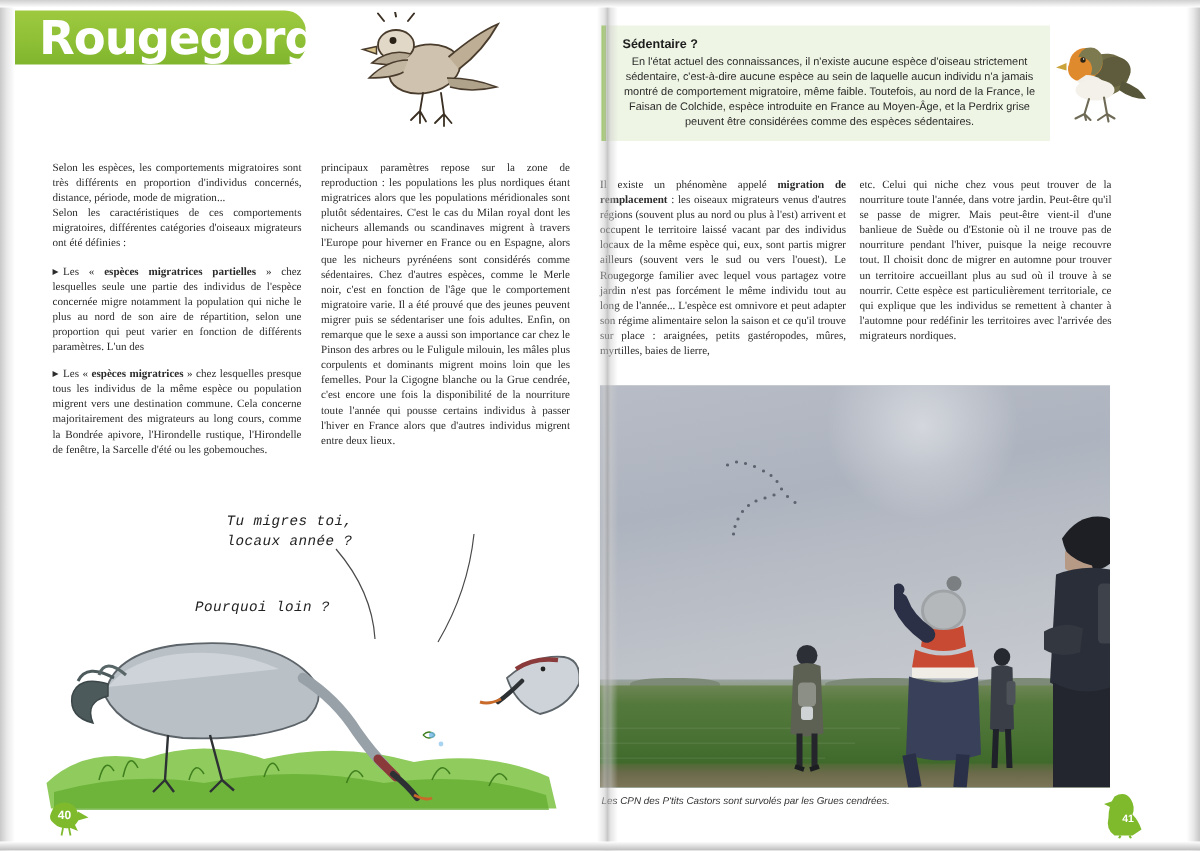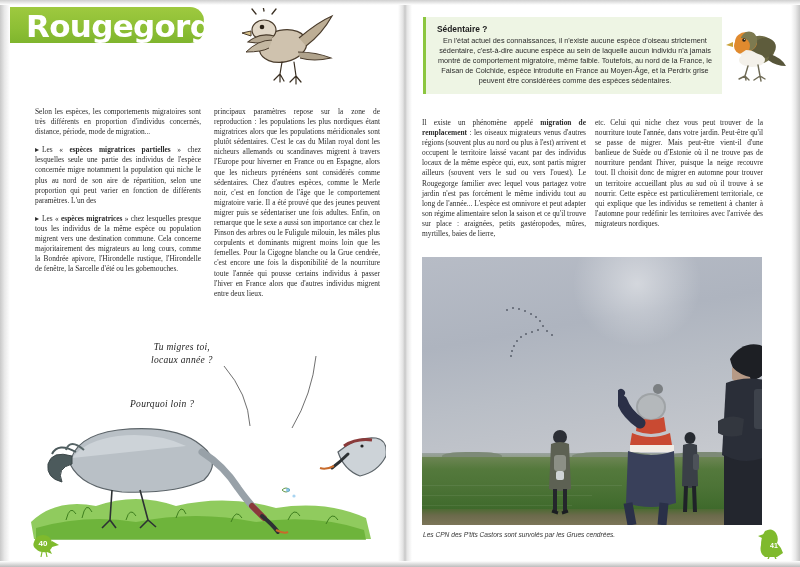--- a/index.html
+++ b/index.html
@@ -51,33 +51,33 @@
   .col{position:absolute;font-size:7.4px;line-height:10.1px;color:#2b2b2b;
        text-align:justify;font-family:Liberation Serif, serif;}
   .col p{margin:0 0 0 0;}
   .col .bullet{margin-top:8px;}
   .bullet::before{content:"\25B8";color:#2b2b2b;margin-right:3px;font-size:8px;}
   .strongtxt{font-weight:bold;}
   #col1{left:27px;top:103px;width:166px;}
   #col2{left:206px;top:103px;width:166px;}
 
   
-  .hand{position:absolute;font-family:Liberation Serif, serif;font-style:italic;
+  .hand{position:absolute;font-family:Liberation Mono, monospace;font-style:italic;
         font-size:9.5px;color:#222;line-height:13px;letter-spacing:.3px;}
   #hand1{left:143px;top:337px;text-align:center;}
   #hand2{left:122px;top:394px;}
 
   
   .cranes{position:absolute;left:18px;top:390px;width:360px;height:150px;}
 
   
   .pagenum-left{position:absolute;left:22px;top:528px;width:30px;height:26px;}
 
   
-  .page-right{position:absolute;left:412px;top:4px;width:382px;height:419px;background:#fff;}
+  .page-right{position:absolute;left:390px;top:4px;width:382px;height:419px;background:#fff;}
   .sidebox{
     position:absolute;left:11px;top:13px;width:296px;height:77px;
     background:#eef5e4;border-left:3px solid #8cc63f;
   }
   .sidebox-title{position:absolute;left:11px;top:7px;font-size:8.4px;font-weight:bold;
      color:#1d1d1d;font-family:"Liberation Sans",sans-serif;}
   .sidebox-body{position:absolute;left:11px;top:19px;width:276px;font-size:7.3px;
      line-height:10px;color:#2b2b2b;text-align:center;}
   .robin{position:absolute;left:312px;top:16px;width:64px;height:62px;}
 
@@ -126,20 +126,21 @@
       <path d="M38 28 Q24 24 12 34 Q26 36 32 34" fill="#b5a892" stroke="#4a3c2c" stroke-width="1.1"></path>
       <path d="M36 32 Q22 32 10 44 Q26 44 33 40" fill="#c3b7a1" stroke="#4a3c2c" stroke-width="1"></path>
       <path d="M63 30 Q82 14 96 8 Q86 26 70 38" fill="#bdae95" stroke="#4a3c2c" stroke-width="1.2"></path>
       <path d="M62 44 Q80 44 95 50 Q78 54 64 50" fill="#b0a38c" stroke="#4a3c2c" stroke-width="1.1"></path>
       <path d="M46 54 L44 66 M44 66 L38 72 M44 66 L48 73 M44 66 L44 74" stroke="#3a2f22" stroke-width="1.2" fill="none" stroke-linecap="round"></path>
       <path d="M58 54 L60 68 M60 68 L54 74 M60 68 L65 74 M60 68 L60 76" stroke="#3a2f22" stroke-width="1.2" fill="none" stroke-linecap="round"></path>
     </svg>
 
     <div class="col" id="col1">
       <p>Selon les espèces, les comportements migratoires sont très différents en proportion d'individus concernés, distance, période, mode de migration...</p>
+      <p>Selon les caractéristiques de ces comportements migratoires, différentes catégories d'oiseaux migrateurs ont été définies :</p>
       <p class="bullet"><span>Les « </span><span class="strongtxt">espèces migratrices partielles</span><span> » chez lesquelles seule une partie des individus de l'espèce concernée migre notamment la population qui niche le plus au nord de son aire de répartition, selon une proportion qui peut varier en fonction de différents paramètres. L'un des</span></p>
       <p class="bullet"><span>Les « </span><span class="strongtxt">espèces migratrices</span><span> » chez lesquelles presque tous les individus de la même espèce ou population migrent vers une destination commune. Cela concerne majoritairement des migrateurs au long cours, comme la Bondrée apivore, l'Hirondelle rustique, l'Hirondelle de fenêtre, la Sarcelle d'été ou les gobemouches.</span></p>
     </div>
 
     <div class="col" id="col2">
       <p>principaux paramètres repose sur la zone de reproduction : les populations les plus nordiques étant migratrices alors que les populations méridionales sont plutôt sédentaires. C'est le cas du Milan royal dont les nicheurs allemands ou scandinaves migrent à travers l'Europe pour hiverner en France ou en Espagne, alors que les nicheurs pyrénéens sont considérés comme sédentaires. Chez d'autres espèces, comme le Merle noir, c'est en fonction de l'âge que le comportement migratoire varie. Il a été prouvé que des jeunes peuvent migrer puis se sédentariser une fois adultes. Enfin, on remarque que le sexe a aussi son importance car chez le Pinson des arbres ou le Fuligule milouin, les mâles plus corpulents et dominants migrent moins loin que les femelles. Pour la Cigogne blanche ou la Grue cendrée, c'est encore une fois la disponibilité de la nourriture toute l'année qui pousse certains individus à passer l'hiver en France alors que d'autres individus migrent entre deux lieux.</p>
     </div>
 
     <div class="hand" id="hand1">
       <div>Tu migres toi,</div>

